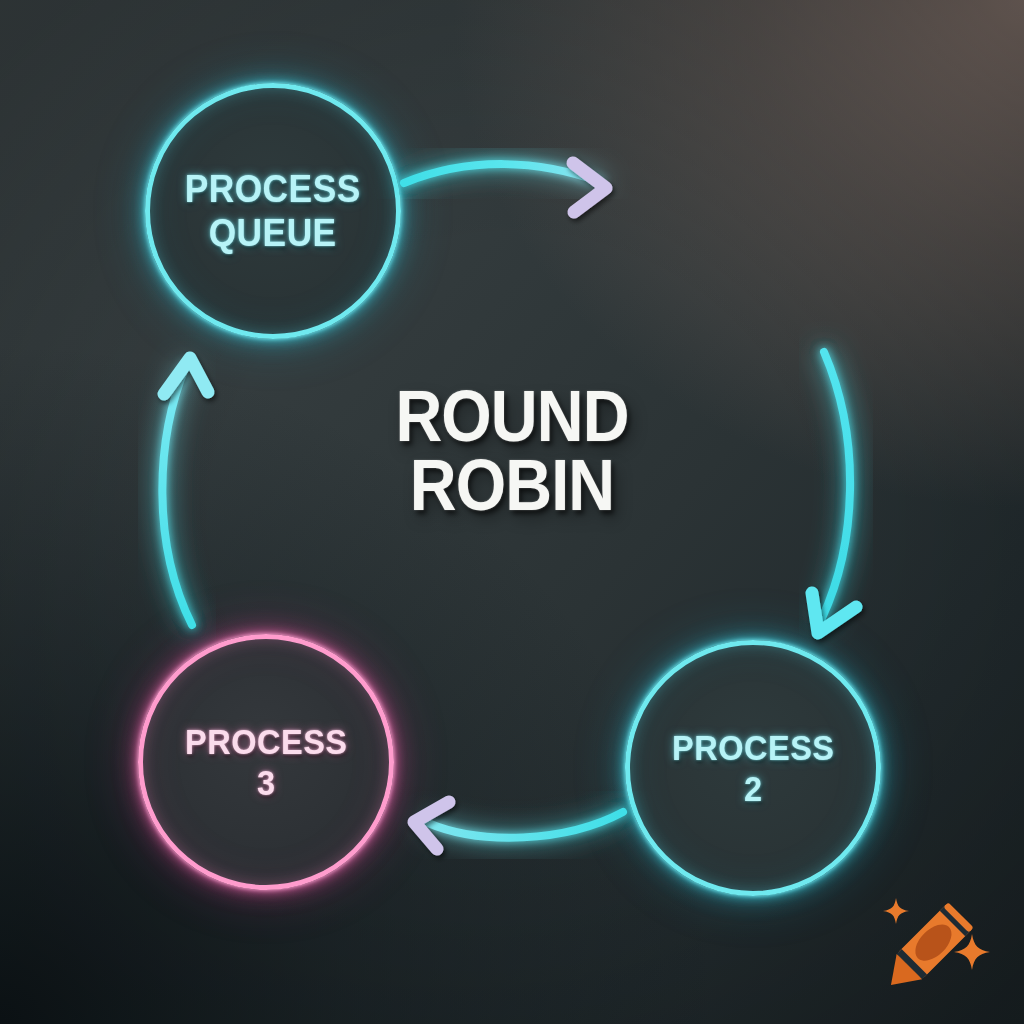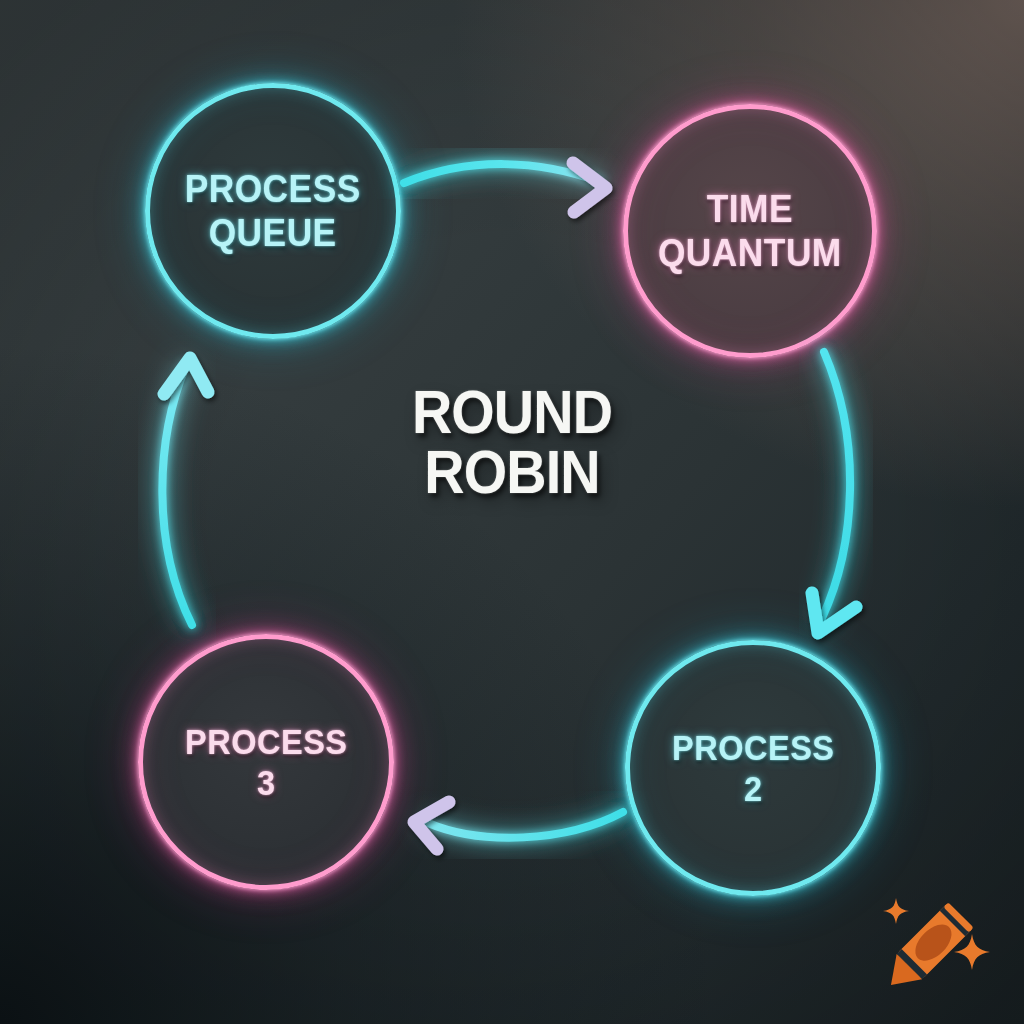--- a/index.html
+++ b/index.html
@@ -99,21 +99,21 @@
   #node-quantum .label { font-size:38px; }
   #node-p3      .label { font-size:35px; }
   #node-p2      .label { font-size:35px; }
   .label .l2 { display:block; margin-top:6px; }
 
   
   #title{
     position:absolute; left:0; right:0; top:382px;
     text-align:center; z-index:3;
     color:#f6f7f4;
-    font-size:62px; font-weight:700;
+    font-size:72px; font-weight:700;
     line-height:0.96;
     letter-spacing:-1px;
     font-stretch:condensed;
     text-shadow:
       0 0 2px rgba(255,255,255,0.35),
       3px 4px 6px rgba(0,0,0,0.62),
       6px 8px 16px rgba(0,0,0,0.35);
   }
   #title span{ display:block; transform:scaleX(0.9); }
 
@@ -191,27 +191,20 @@
   </svg>
 
   <div class="node cyan" id="node-queue">
     <span class="ring"></span>
     <div class="label">
       <span>PROCESS</span>
       <span class="l2">QUEUE</span>
     </div>
   </div>
 
-  <div class="node pink" id="node-quantum">
-    <span class="ring"></span>
-    <div class="label">
-      <span>TIME</span>
-      <span class="l2">QUANTUM</span>
-    </div>
-  </div>
 
   <div class="node pink dark-fill" id="node-p3">
     <span class="ring"></span>
     <div class="label">
       <span>PROCESS</span>
       <span class="l2">3</span>
     </div>
   </div>
 
   <div class="node cyan" id="node-p2">

